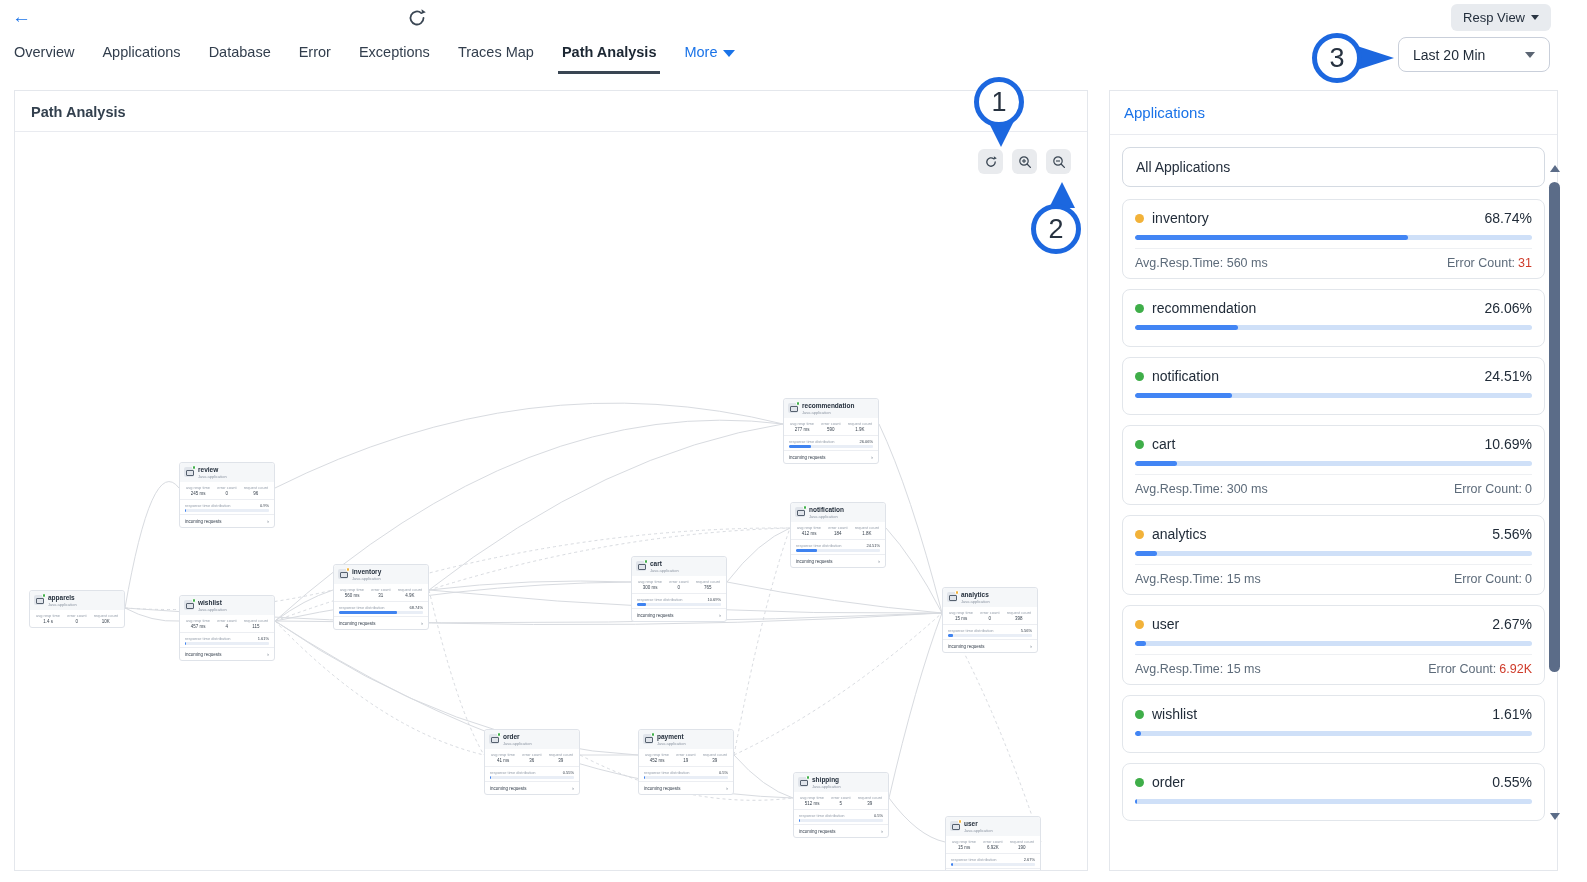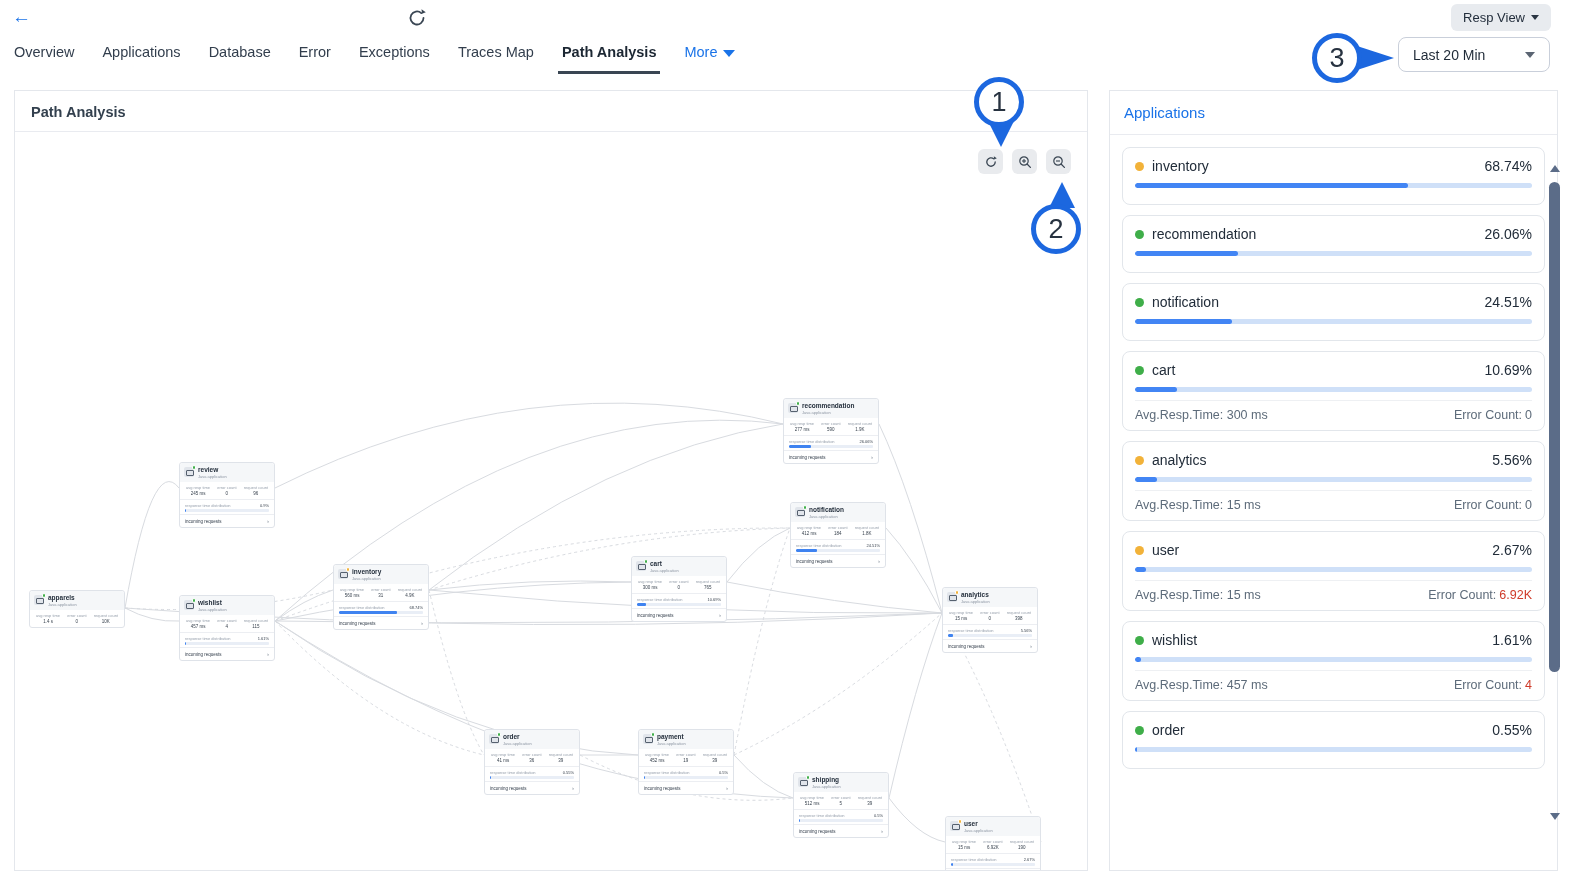--- a/index.html
+++ b/index.html
@@ -652,30 +652,35 @@
       
       
     </div>
   </div>
 </div>
 </div>
 
 <div class="apps-panel">
   <div class="apps-title">Applications</div>
   <div class="apps-body">
+    <div class="all-apps">All Applications</div>
     <div id="applist">
   <div class="app-card">
     <div class="app-row1">
       <span class="app-dot" style="background: rgb(242, 178, 57);"></span>
       <span>inventory</span>
       <span class="app-pct">68.74%</span>
     </div>
     <div class="app-bar">
             <i style="width: 68.74%;"></i>
           </div>
+    <div class="app-row2">
+      <span><span>Avg.Resp.Time:</span> <span>560 ms</span></span>
+      <span><span>Error Count:</span><span class="err-val err-red">31</span></span>
+    </div>
   </div>
 
   <div class="app-card">
     <div class="app-row1">
       <span class="app-dot" style="background: rgb(63, 174, 73);"></span>
       <span>recommendation</span>
       <span class="app-pct">26.06%</span>
     </div>
     <div class="app-bar">
             <i style="width: 26.06%;"></i>
@@ -740,24 +745,20 @@
 
   <div class="app-card">
     <div class="app-row1">
       <span class="app-dot" style="background: rgb(63, 174, 73);"></span>
       <span>wishlist</span>
       <span class="app-pct">1.61%</span>
     </div>
     <div class="app-bar">
             <i style="width: 1.61%;"></i>
           </div>
-    <div class="app-row2">
-      <span><span>Avg.Resp.Time:</span> <span>457 ms</span></span>
-      <span><span>Error Count:</span><span class="err-val err-red">4</span></span>
-    </div>
   </div>
 
   <div class="app-card">
     <div class="app-row1">
       <span class="app-dot" style="background: rgb(63, 174, 73);"></span>
       <span>order</span>
       <span class="app-pct">0.55%</span>
     </div>
     <div class="app-bar">
             <i style="width: 0.55%;"></i>

